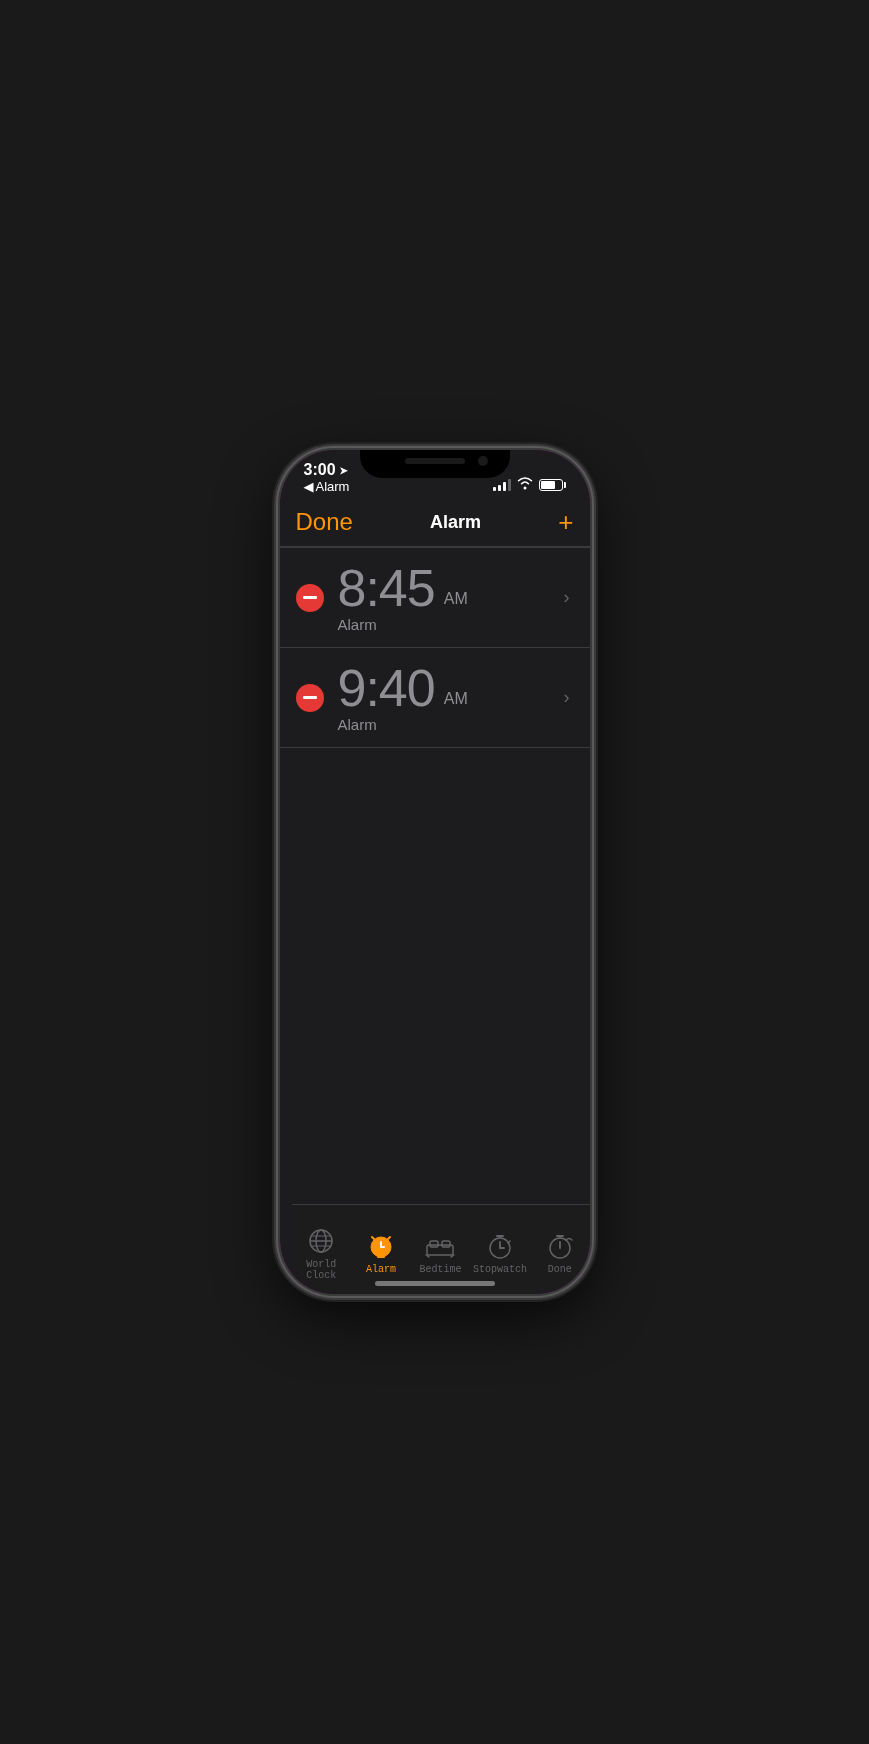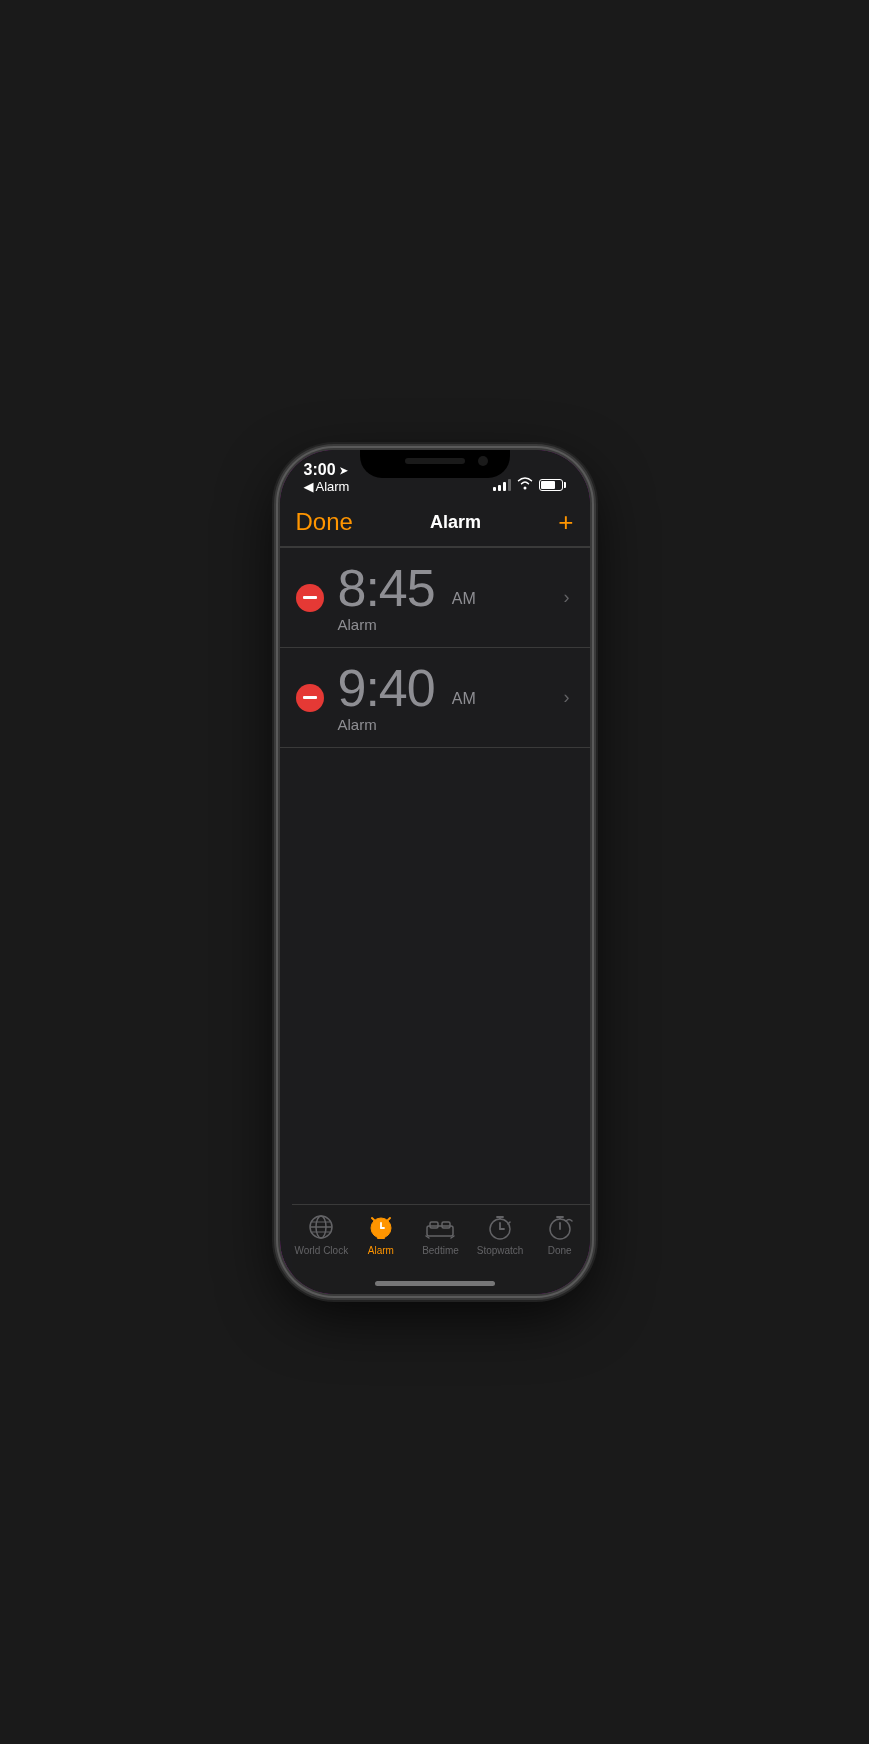--- a/index.html
+++ b/index.html
@@ -228,21 +228,21 @@
     }
     .alarm-info {
       flex: 1;
       display: flex;
       flex-direction: column;
       gap: 2px;
     }
     .alarm-time-row {
       display: flex;
       align-items: flex-start;
-      gap: 17px;
+      gap: 9px;
     }
     .alarm-time {
       font-size: 52px;
       font-weight: 200;
       color: #8e8e93;
       line-height: 1;
       letter-spacing: -1px;
     }
     .alarm-ampm {
       font-size: 16px;
@@ -269,22 +269,23 @@
     
     .tab-bar {
       position: absolute;
       bottom: 0;
       left: 12px;
       right: 0;
       height: 90px;
       background: rgba(28,28,30,0.95);
       border-top: 0.5px solid #3a3a3a;
       display: flex;
-      align-items: flex-start;
+      align-items: center;
       padding-top: 8px;
+      font-family: Liberation Mono, monospace;
     }
     .tab-item {
       flex: 1;
       display: flex;
       flex-direction: column;
       align-items: center;
       gap: 4px;
       cursor: pointer;
     }
     .tab-icon {

